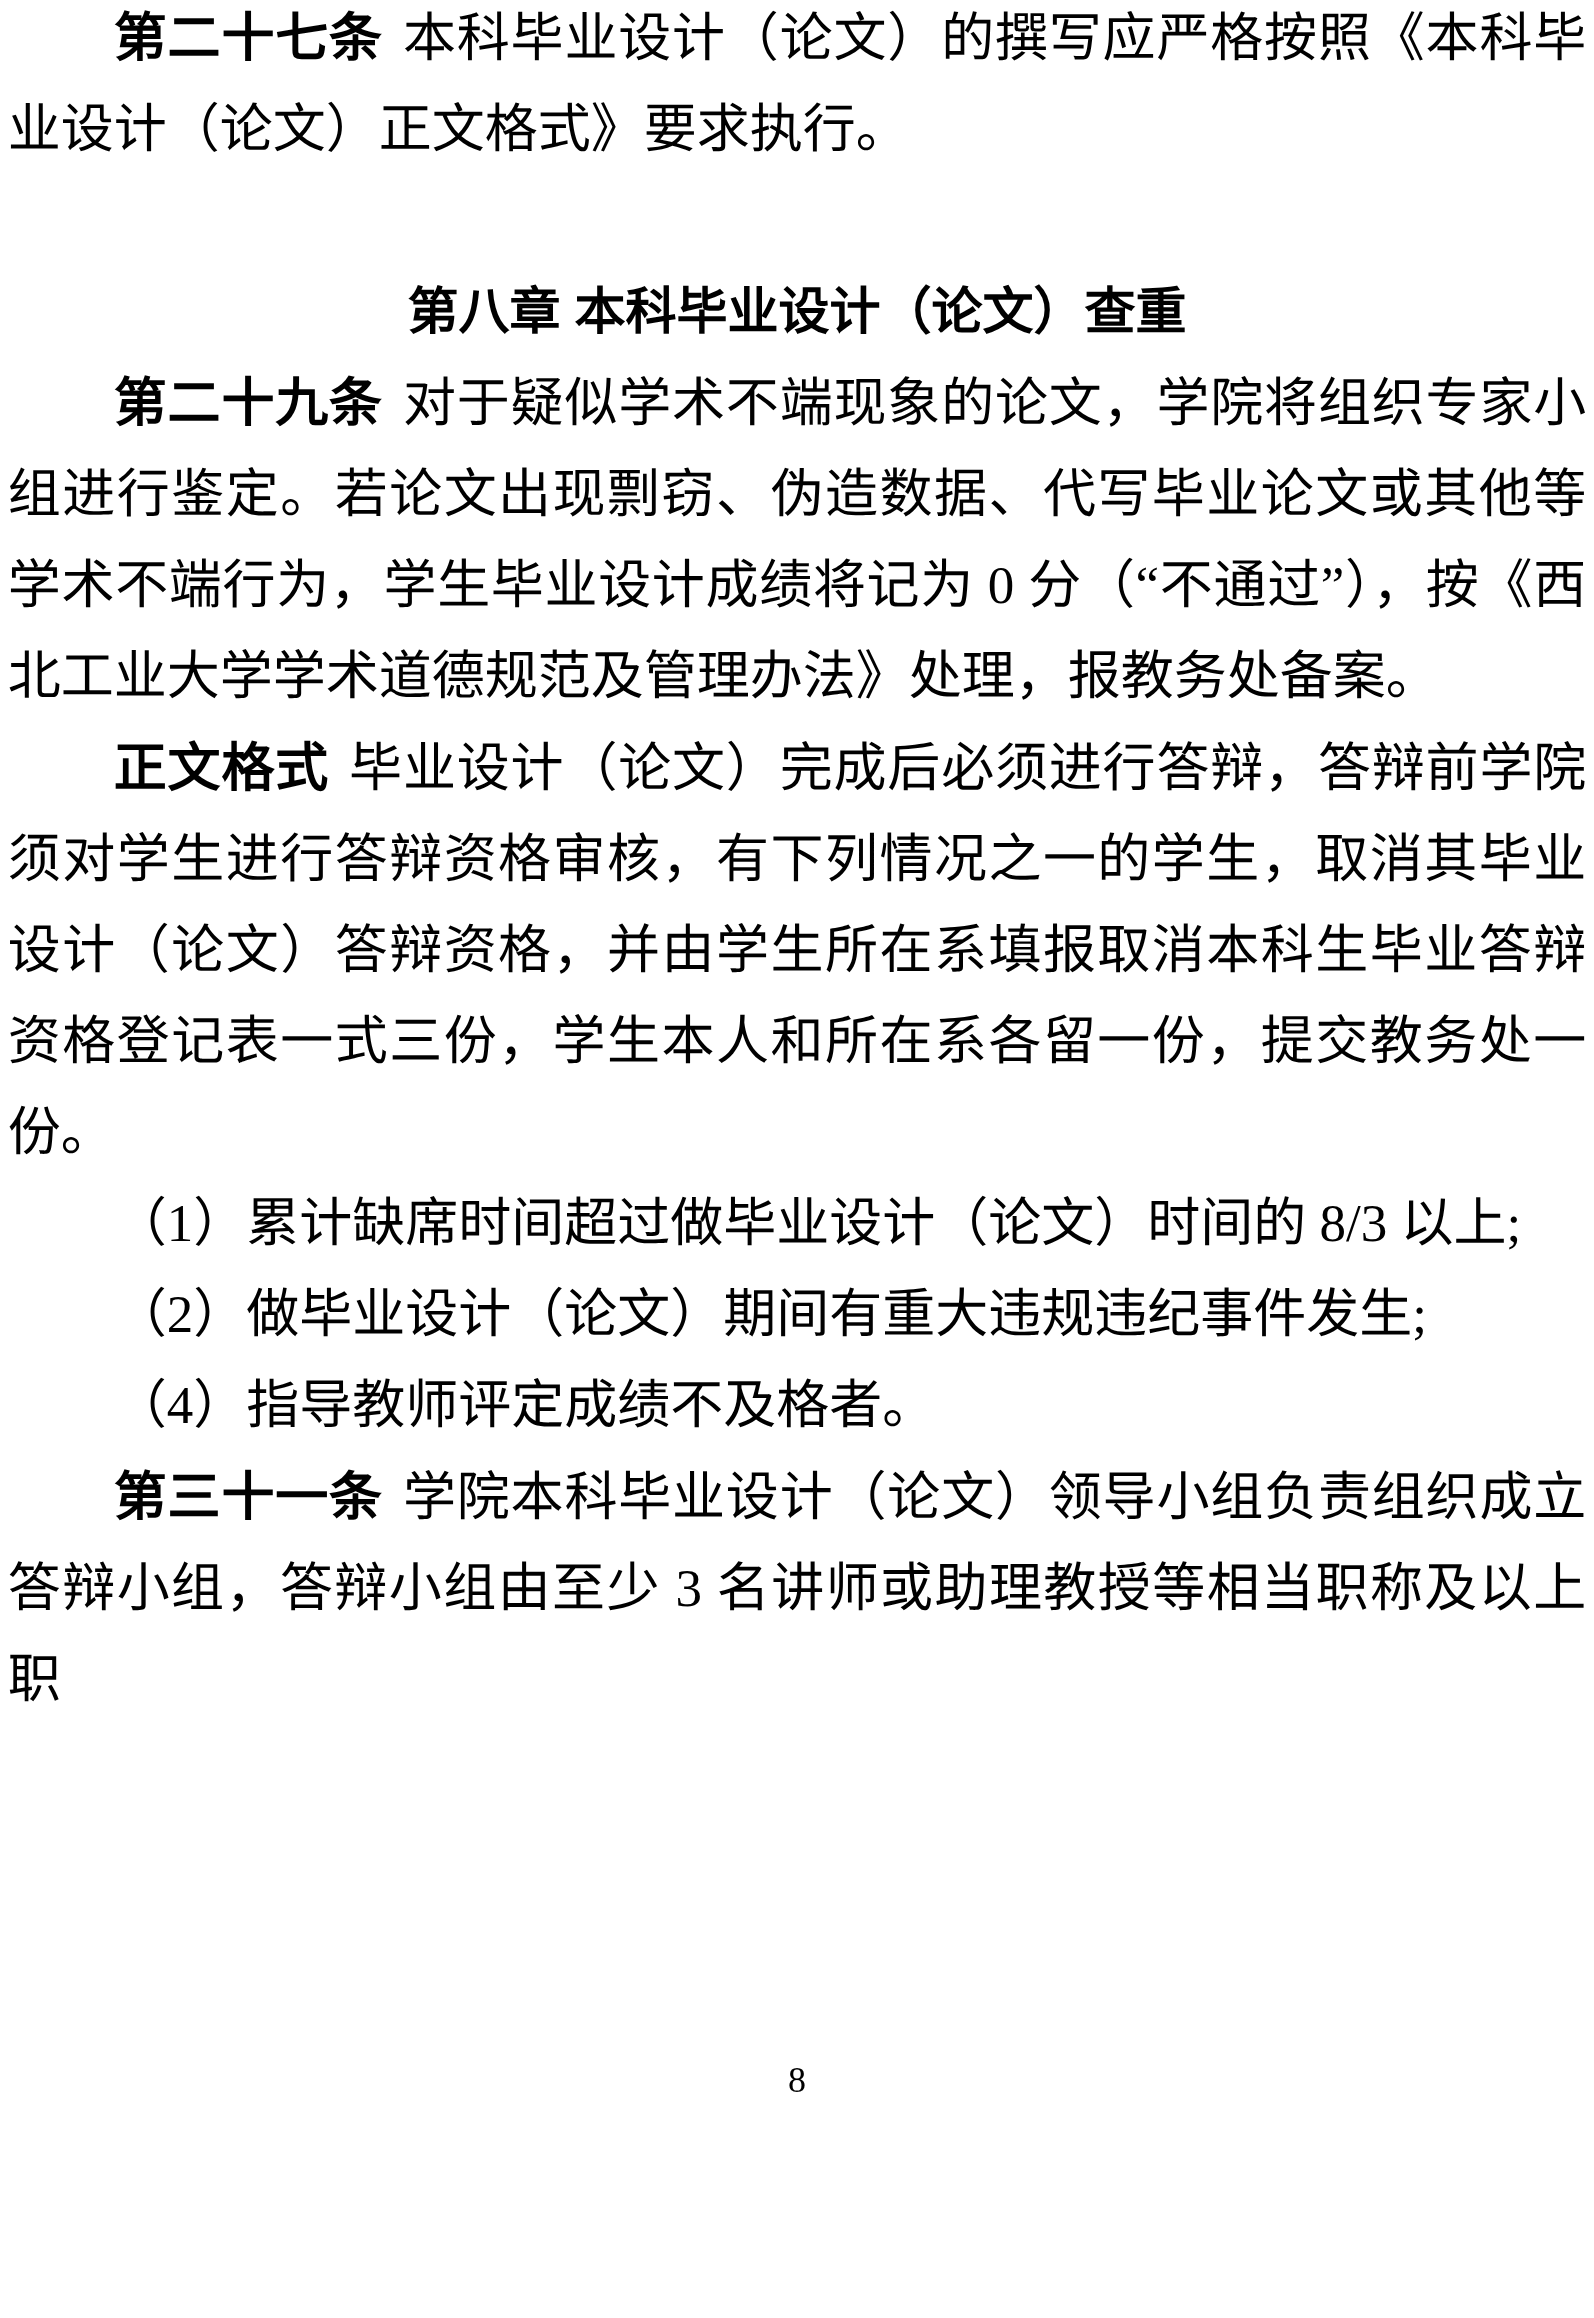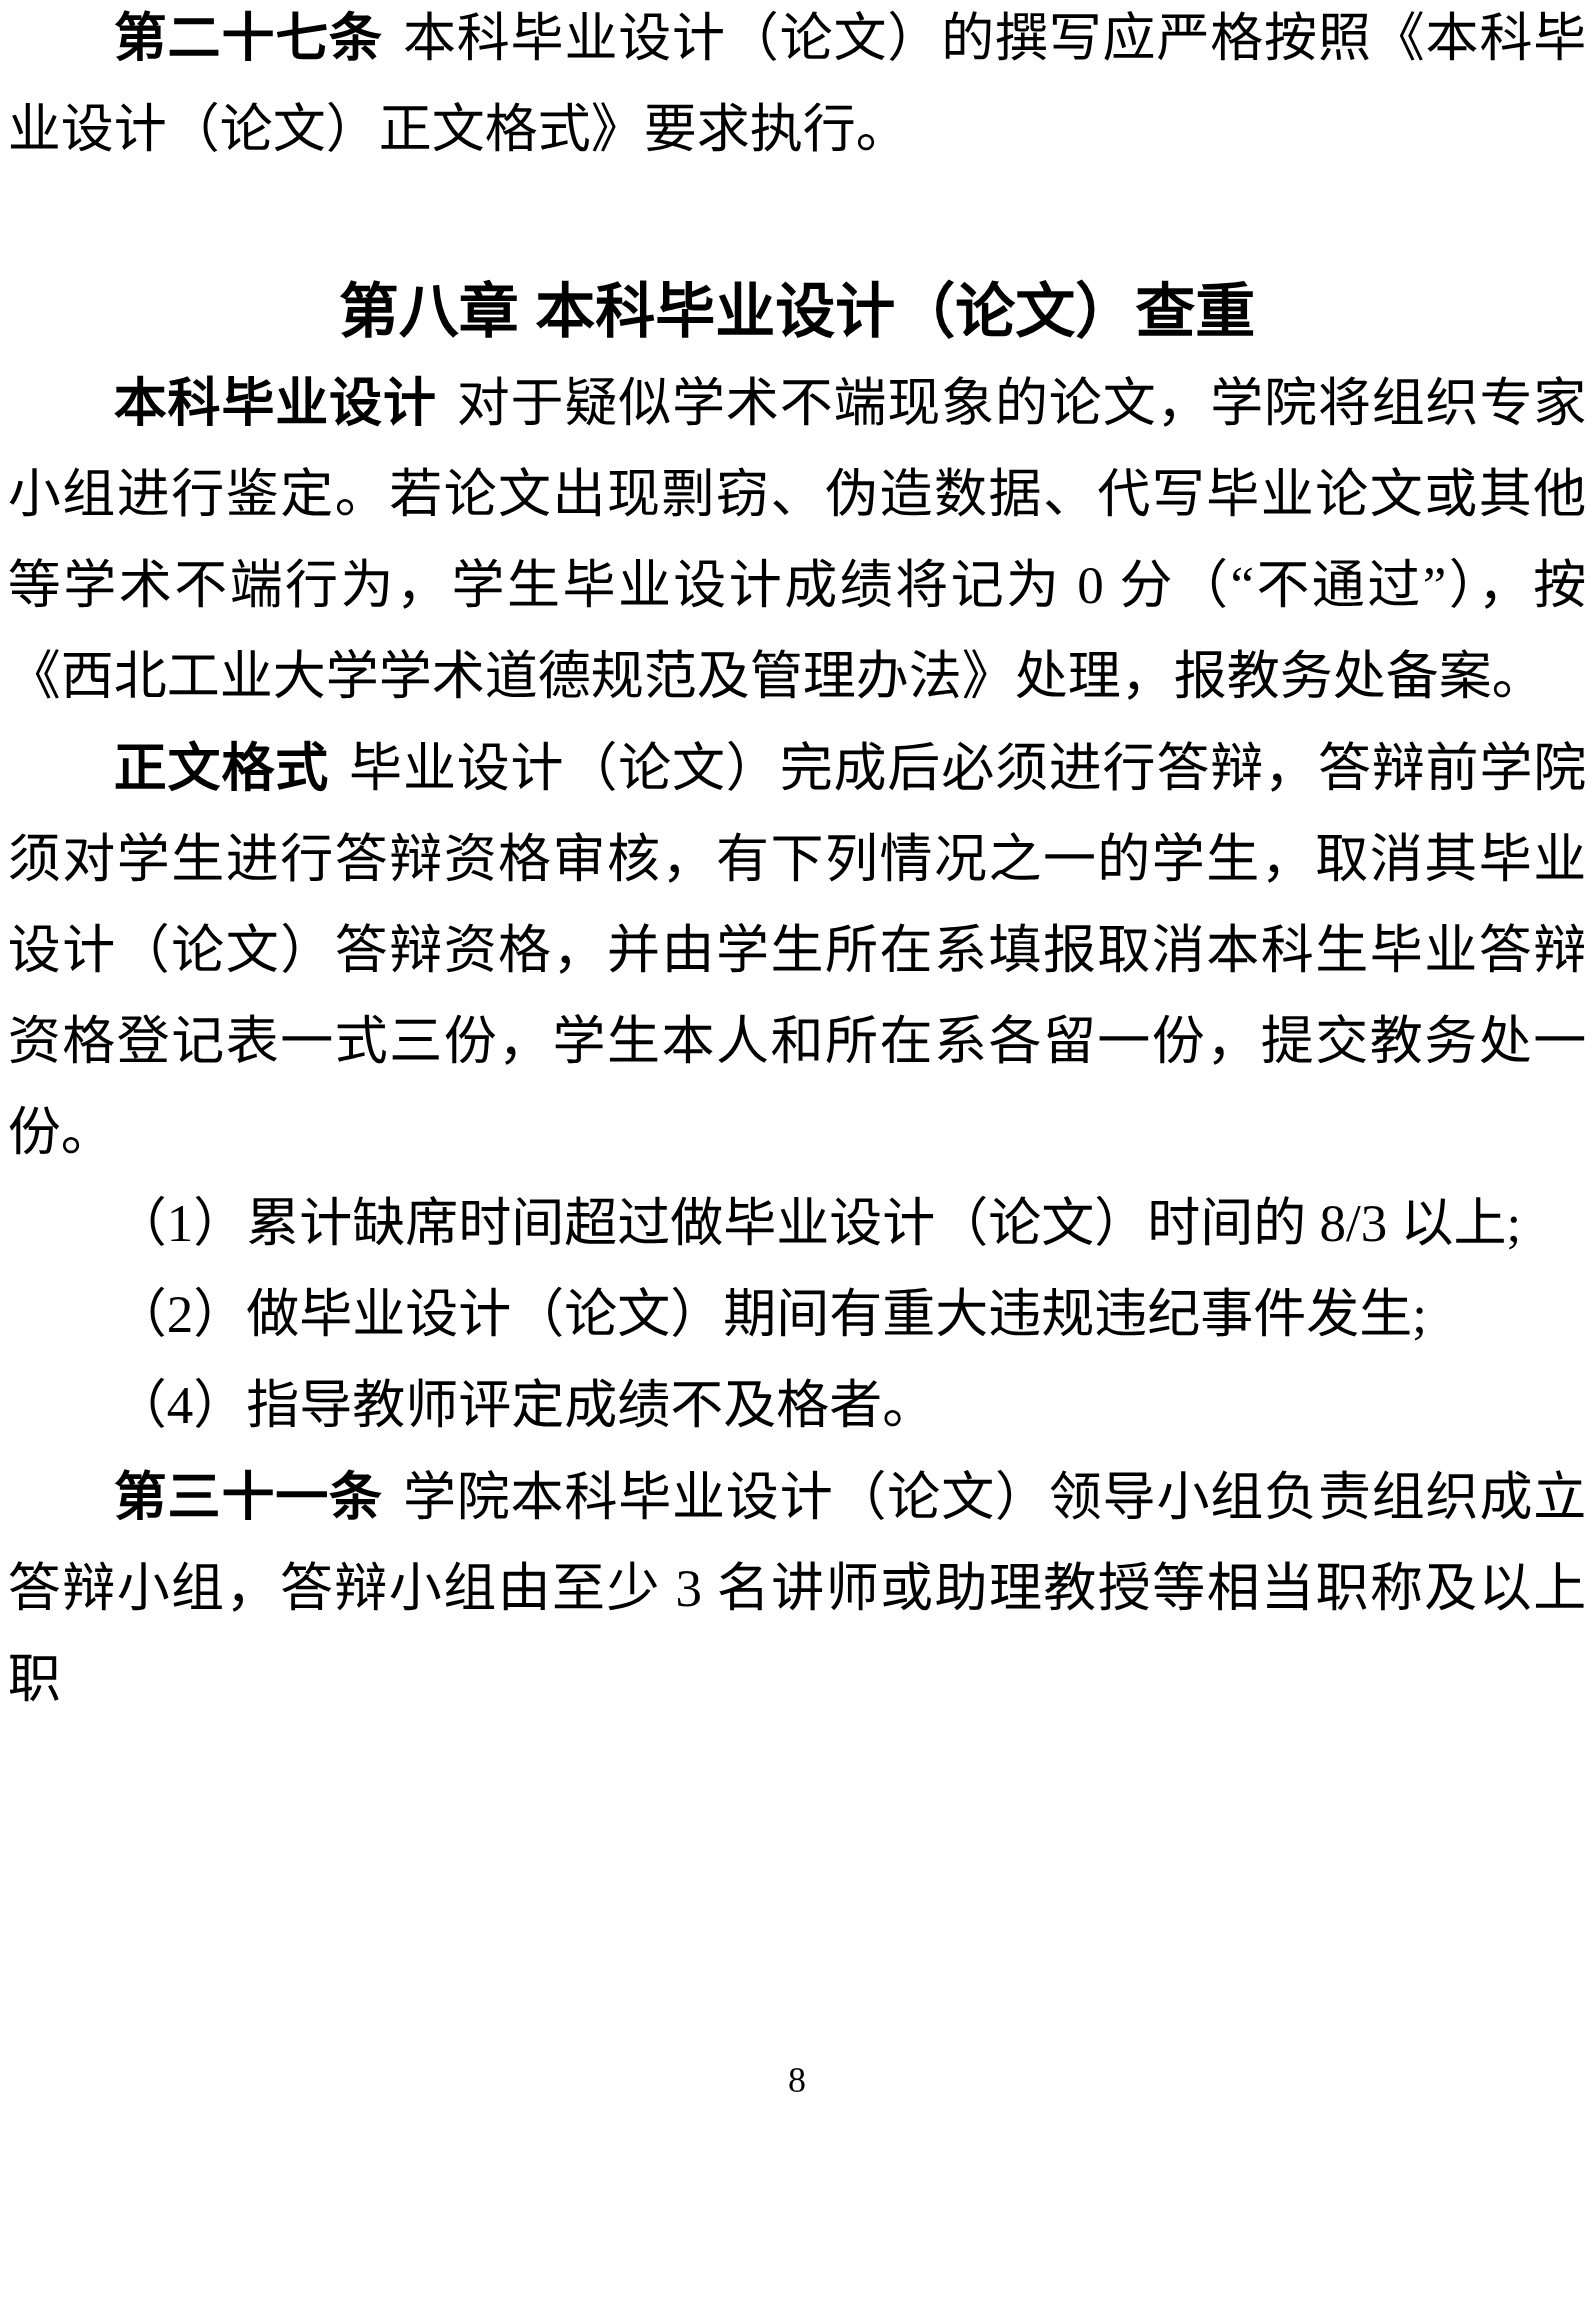--- a/index.html
+++ b/index.html
@@ -33,21 +33,21 @@
     letter-spacing: 0;
     word-break: break-all;
   }
   .para .lead {
     font-family: "Liberation Sans", "DejaVu Sans", sans-serif;
     font-weight: bold;
     margin-right: 20px;
   }
   .chapter-heading {
     margin: 91px 0 0 0;
-    font-size: 60px;
+    font-size: 51px;
     line-height: 91px;
     text-align: center;
     text-indent: 0;
     font-family: "Liberation Sans", "DejaVu Sans", sans-serif;
     font-weight: bold;
   }
   .page-number {
     position: absolute;
     left: 0;
     right: 0;
@@ -58,21 +58,21 @@
     font-family: "Liberation Serif", "DejaVu Serif", serif;
   }
 </style>
 </head>
 <body>
 
 <main class="page">
   <div class="content" id="doc-content">
       <p class="para"><span class="lead">第二十七条</span><span>本科毕业设计（论文）的撰写应严格按照《本科毕业设计（论文）正文格式》要求执行。</span></p>
       <h2 class="chapter-heading">第八章 本科毕业设计（论文）查重</h2>
-      <p class="para"><span class="lead">本科毕业设计</span><span>对于疑似学术不端现象的论文，学院将组织专家小组进行鉴定。若论文出现剽窃、伪造数据、代写毕业论文或其他等学术不端行为，学生毕业设计成绩将记为 0 分（“不通过”），按《西北工业大学学术道德规范及管理办法》处理，报教务处备案。</span></p>
+      <p class="para"><span class="lead">第二十九条</span><span>对于疑似学术不端现象的论文，学院将组织专家小组进行鉴定。若论文出现剽窃、伪造数据、代写毕业论文或其他等学术不端行为，学生毕业设计成绩将记为 0 分（“不通过”），按《西北工业大学学术道德规范及管理办法》处理，报教务处备案。</span></p>
       <p class="para"><span class="lead">正文格式</span><span>毕业设计（论文）完成后必须进行答辩，答辩前学院须对学生进行答辩资格审核，有下列情况之一的学生，取消其毕业设计（论文）答辩资格，并由学生所在系填报取消本科生毕业答辩资格登记表一式三份，学生本人和所在系各留一份，提交教务处一份。</span></p>
       <p class="para"><span>（1）累计缺席时间超过做毕业设计（论文）时间的 8/3 以上;</span></p>
       <p class="para"><span>（2）做毕业设计（论文）期间有重大违规违纪事件发生;</span></p>
       <p class="para"><span>（4）指导教师评定成绩不及格者。</span></p>
       <p class="para"><span class="lead">第三十一条</span><span>学院本科毕业设计（论文）领导小组负责组织成立答辩小组，答辩小组由至少 3 名讲师或助理教授等相当职称及以上职</span></p>
     </div>
   <div class="page-number">8</div>
 </main>
 
 

